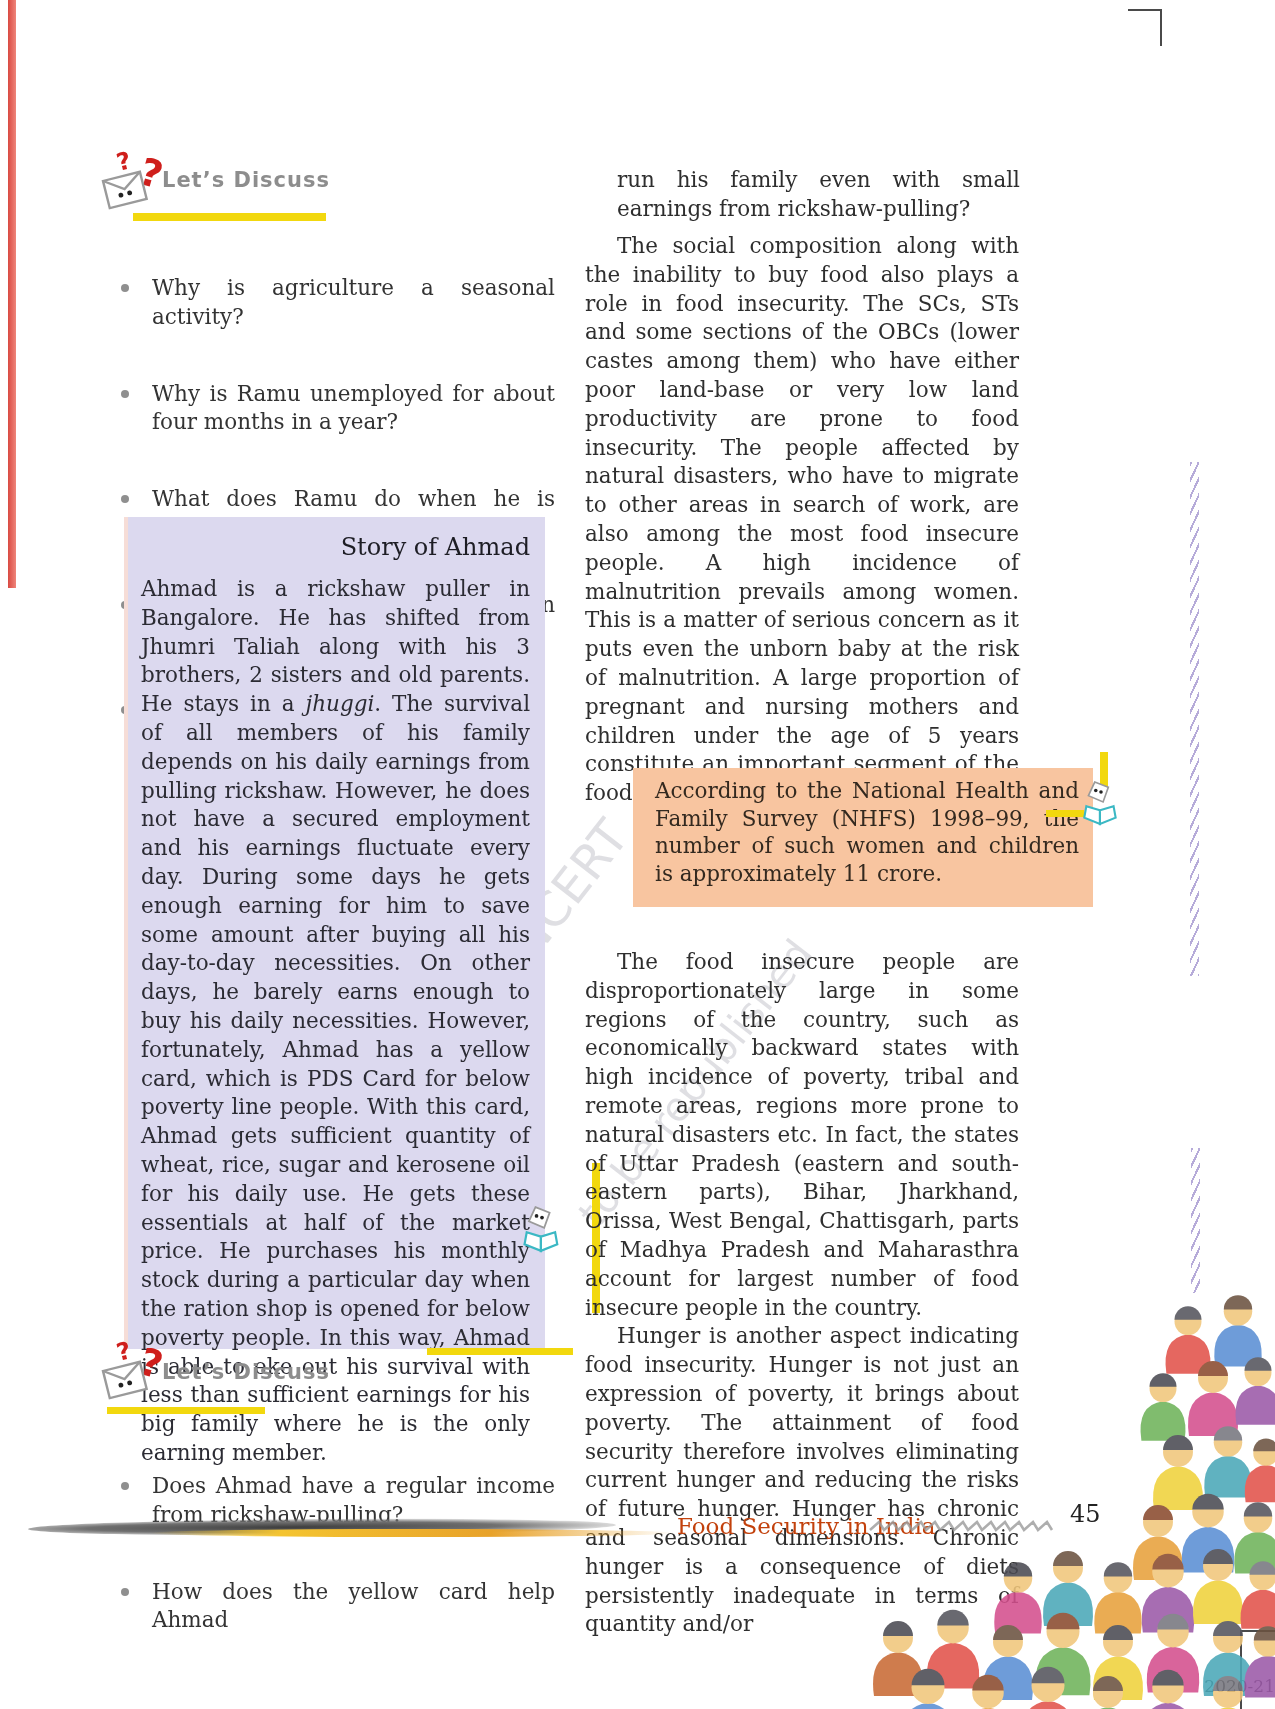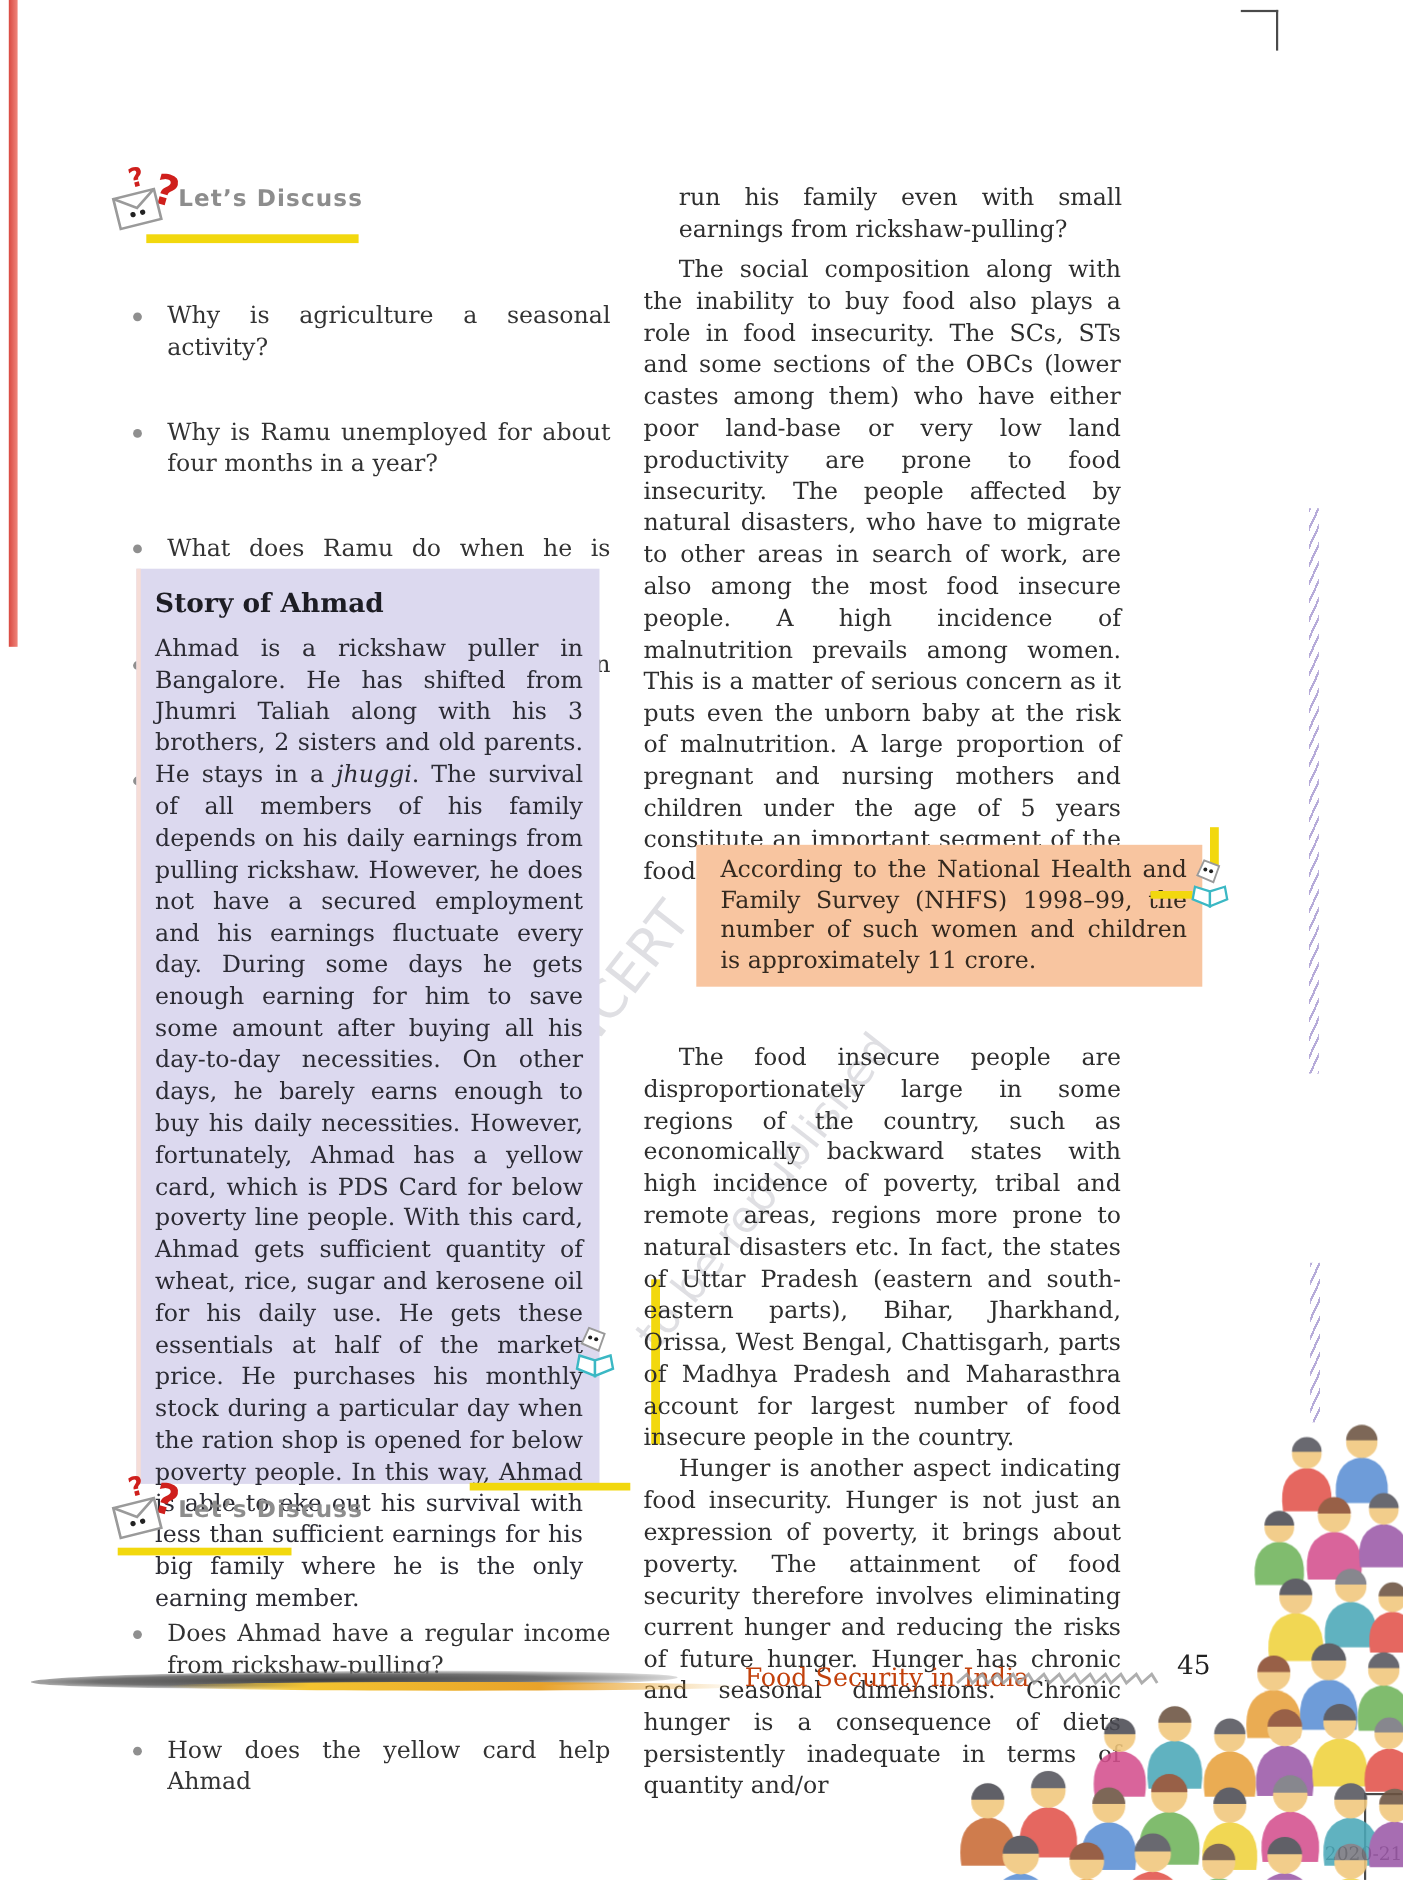--- a/index.html
+++ b/index.html
@@ -24,32 +24,32 @@
   .qlist { list-style:none; margin:0; padding:0; width:437px;
     font-size:21.5px; line-height:28.8px; text-align:justify; color:#333; }
   .qlist li { position:relative; padding-left:34px;margin-top:48px; }
   .qlist li::before { content:''; position:absolute; left:3px; top:10px;
     width:8px; height:8px; border-radius:50%; background:#8f8f8f; }
 
   
   .story-box { left:124px; top:517px; width:421px; height:832px;
     background:#dcd9ef; border-left:4px solid #f6ddd7; box-sizing:border-box;
     padding:16px 15px 0 13px; }
-  .story-box h3 { margin:0 0 14px 0; text-align:left; font-size:24px;
-    color:#1d1d24; font-weight:bold; }
+  .story-box h3 { margin:0 0 14px 0; text-align:right; font-size:24px;
+    color:#1d1d24; font-weight:normal; }
   .story-box p { margin:0; font-size:21.5px; line-height:28.8px;
     text-align:justify; color:#2b2b33; }
 
   
   .body-par { font-size:21.5px; line-height:28.8px; text-align:justify; margin:0; }
   .indent { text-indent:32px; }
 
   
   .info-box { left:633px; top:768px; width:460px; box-sizing:border-box;
-    background:#f8c5a0; padding:9px 14px 10px 22px; }
+    background:#f8c5a0; padding:9px 14px 20px 22px; }
   .info-box p { margin:0; font-size:21.5px; line-height:27.5px;
     text-align:justify; color:#33291f; }
 
   
   .wm { font-family:"DejaVu Sans", sans-serif; color:rgba(150,150,162,0.30);
     transform:rotate(-52deg); white-space:nowrap; }
 
   
   .squiggle-v { width:9px;
     background:repeating-linear-gradient(115deg,#b6abd9 0 2px, rgba(0,0,0,0) 2px 7px); }

